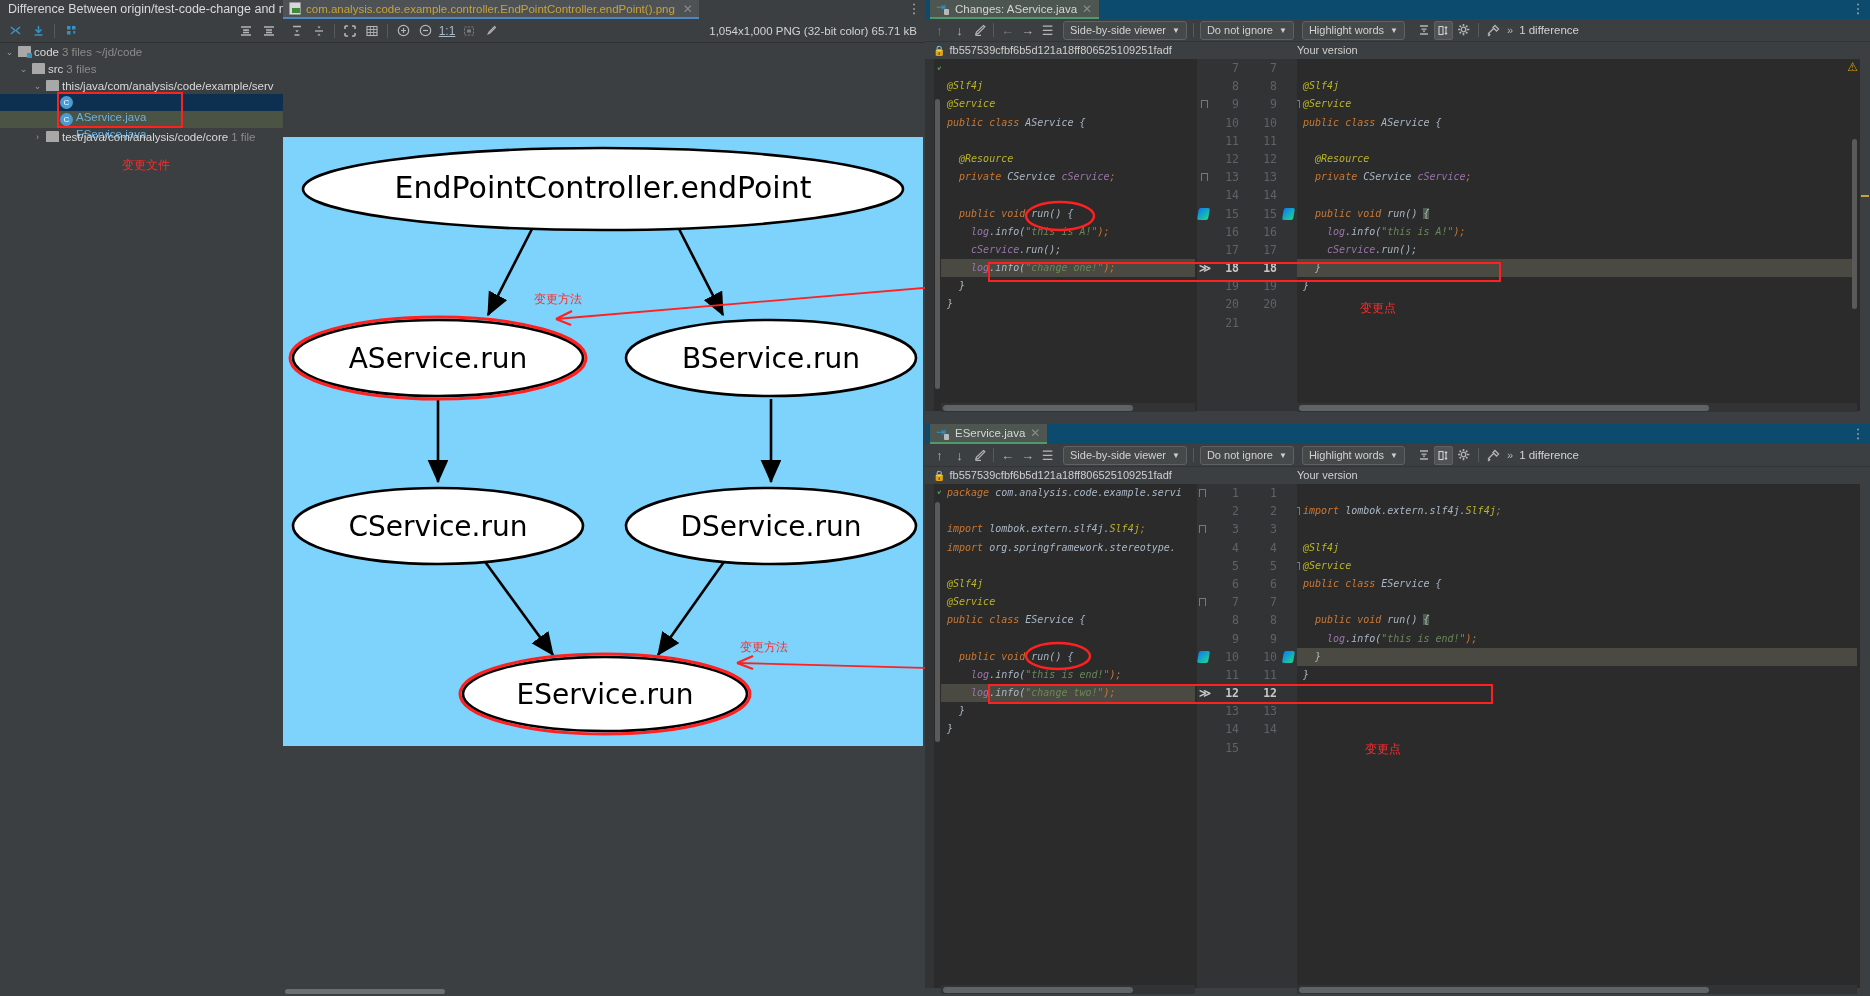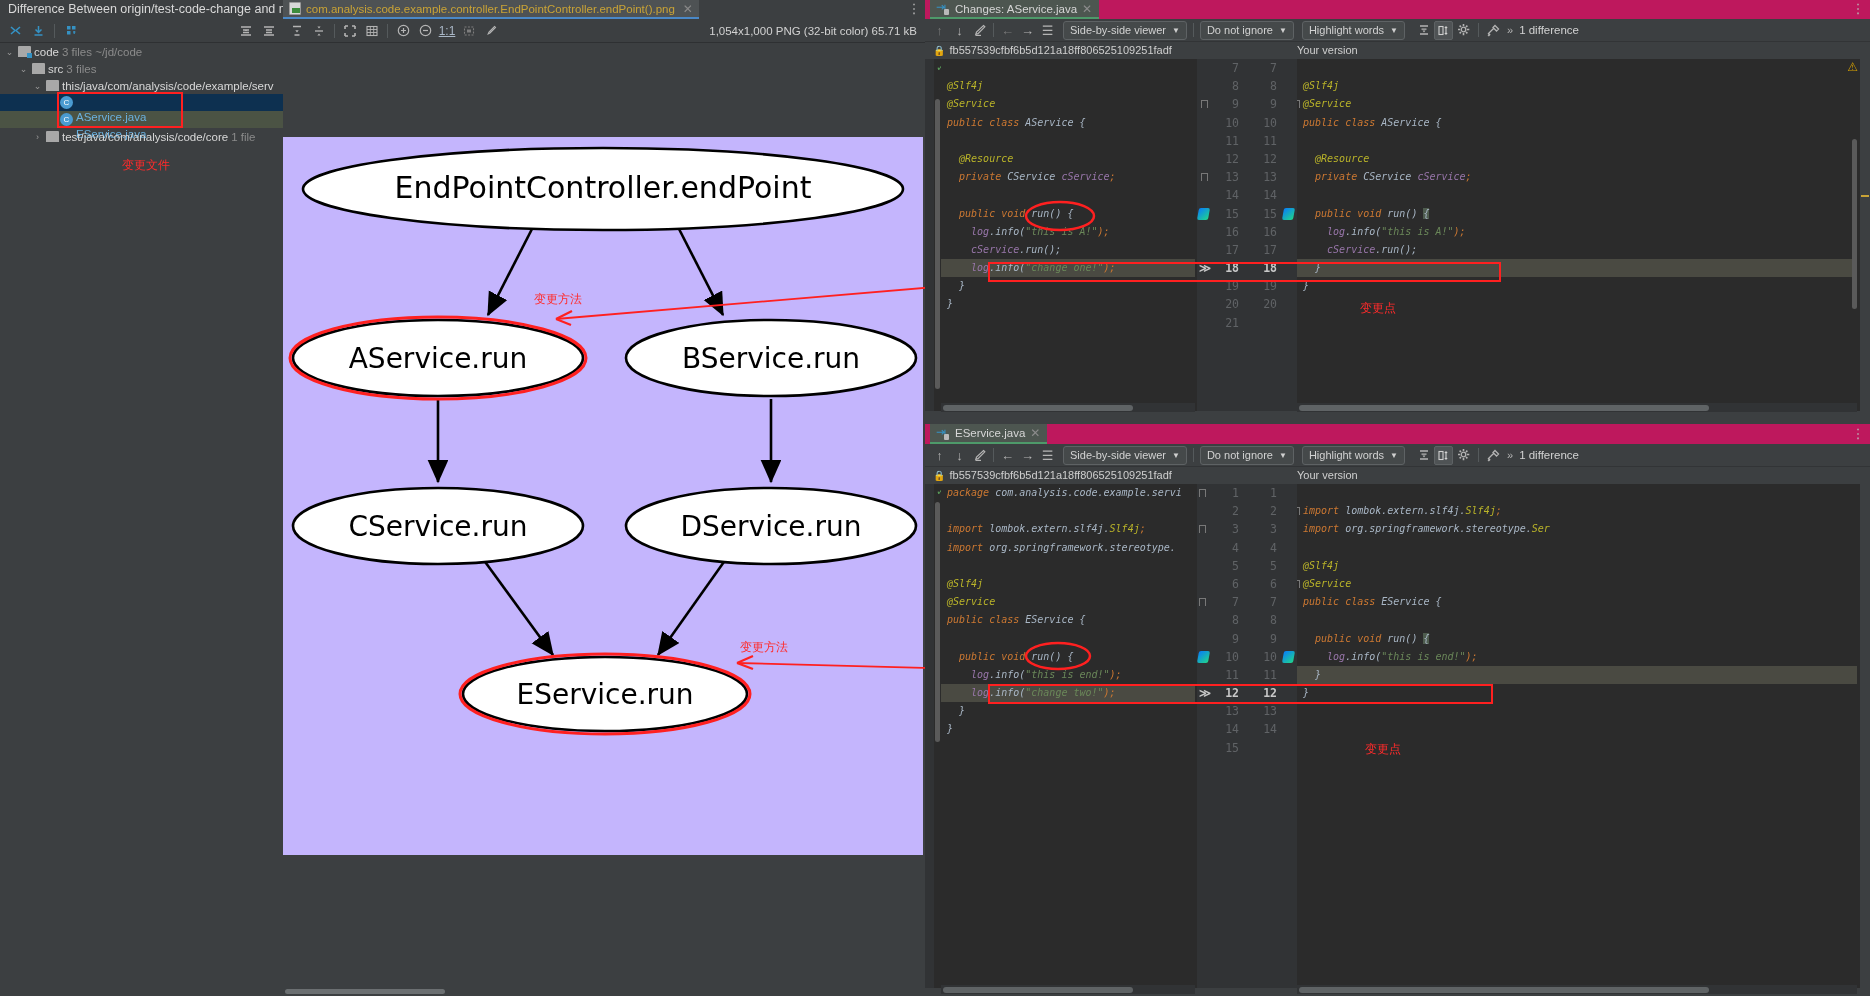--- a/index.html
+++ b/index.html
@@ -109,22 +109,22 @@
     position: absolute; left: 57px; top: 92px; width: 126px; height: 36px;
     border: 2.5px solid #ff2020; pointer-events: none;
   }
   .cn-label {
     position: absolute; color: #ff2b2b; font-size: 12px;
     font-family: "DejaVu Sans", sans-serif; white-space: nowrap;
   }
 
   
   .canvas {
-    position: absolute; left: 283px; top: 137px; width: 640px; height: 718px;
-    background: #c4b5fd; overflow: hidden;
+    position: absolute; left: 283px; top: 137px; width: 640px; height: 609px;
+    background: #7dd3fc; overflow: hidden;
   }
   .canvas svg { display: block; }
 
   
   .anno { position: absolute; left: 0; top: 0; width: 925px; height: 996px;
           pointer-events: none; }
 
   
   .center-hscroll {
     position: absolute; left: 283px; bottom: 0; width: 642px; height: 9px;
@@ -137,21 +137,21 @@
 
   
   .diff-region {
     position: absolute; left: 925px; top: 0; width: 945px; height: 996px;
     background: #3c3f41;
   }
   .diff-panel { position: absolute; left: 0; width: 945px; background: #3c3f41; }
   .panel-a { top: 0; height: 424px; }
   .panel-b { top: 424px; height: 572px; }
 
-  .diff-tabstrip { position: relative; height: 19px; background: #be185d; }
+  .diff-tabstrip { position: relative; height: 19px; background: #0c4a6e; }
   .diff-tab {
     position: absolute; left: 5px; top: 0; height: 19px;
     background: #4d5650; display: flex; align-items: center; gap: 5px;
     padding: 0 7px; border-bottom: 2px solid #4e9a6a;
     white-space: nowrap;
   }
   .diff-tab .dt-name { color: #d6d6d6; font-size: 11.5px; }
   .diff-tab .dt-x { color: #8c8c8c; font-size: 12px; }
   .cmp-ico { position: relative; width: 13px; height: 13px; flex: none; }
   .cmp-ico:before {
@@ -771,21 +771,20 @@
           <div class="nline" style="padding-right:20px;">10<span class="idea-ico" style="position:absolute;right:3px;top:3px;"></span></div>
           <div class="nline" style="padding-right:20px;">11</div>
           <div class="nline act" style="padding-right:20px;">12</div>
           <div class="nline" style="padding-right:20px;">13</div>
           <div class="nline" style="padding-right:20px;">14</div>
         </div>
 
         <div class="code-col" style="left:372px; width:560px; top:0;">
           <div class="cline"></div>
           <div class="cline"><span class="fold" style="position:absolute;left:-4px;margin-top:5px;"></span><span class="kw">import </span><span class="typ">lombok.extern.slf4j.</span><span class="ann">Slf4j</span><span class="sem">;</span></div>
-          <div class="cline"><span class="kw">import </span><span class="typ">org.springframework.stereotype.</span><span class="ann">Ser</span></div>
           <div class="cline"></div>
           <div class="cline"><span class="ann">@Slf4j</span></div>
           <div class="cline"><span class="fold" style="position:absolute;left:-4px;margin-top:5px;"></span><span class="ann">@Service</span></div>
           <div class="cline"><span class="kw">public class </span><span class="typ">EService {</span></div>
           <div class="cline"></div>
           <div class="cline"><span class="kw">  public void </span><span class="typ">run() </span><span style="background:#4e5c4e;" class="typ">{</span></div>
           <div class="cline"><span class="fld">    log</span><span class="typ">.info(</span><span class="str">"this is end!"</span><span class="sem">);</span></div>
           <div class="cline chg"><span class="typ">  }</span></div>
           <div class="cline"><span class="typ">}</span></div>
           <div class="cline"></div>

